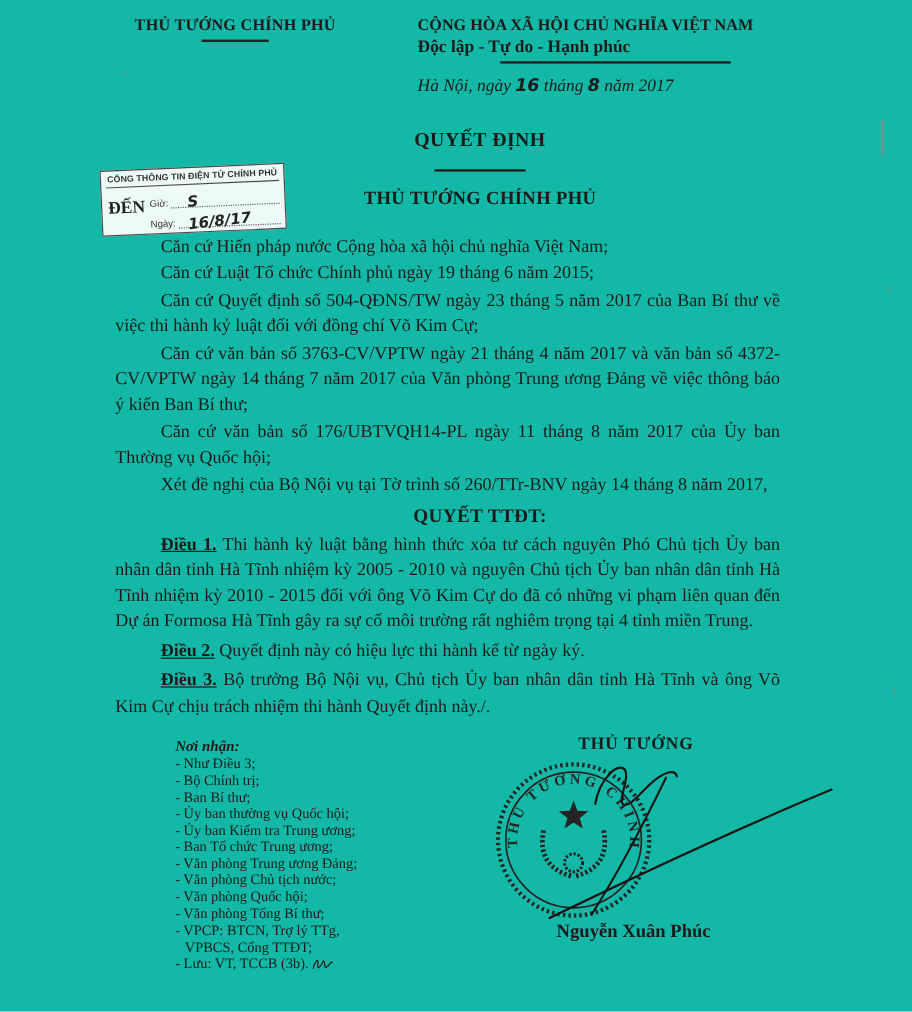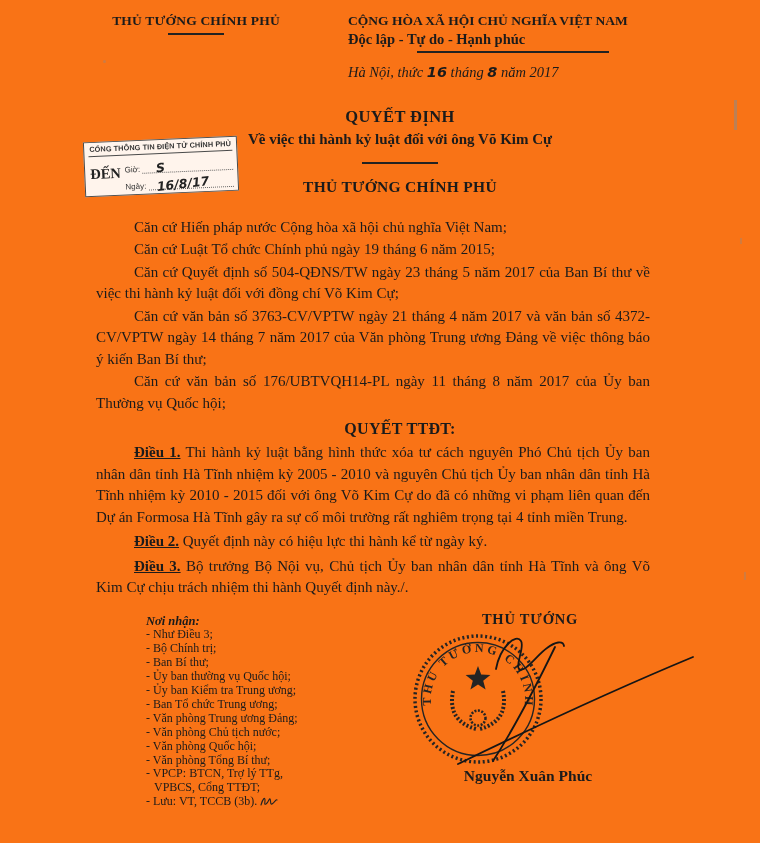--- a/index.html
+++ b/index.html
@@ -1,17 +1,17 @@
 <!DOCTYPE html>
 <html><head>
 <meta charset="utf-8">
 <style>
   html,body{margin:0;padding:0;background:#e8e8e8;}
   .page{
-    position:relative;width:760px;height:843px;background:#f97316;
+    position:relative;width:760px;height:843px;background:#14b8a6;
     font-family:"Liberation Serif",serif;color:#1b1b1b;overflow:hidden;
     margin:0 auto;
   }
   
   .hdr{display:flex;padding-top:13px;}
   .hdr-left{width:272px;margin-left:60px;text-align:center;}
   .org{font-weight:bold;font-size:13.5px;letter-spacing:.2px;}
   .hdr-rule{width:56px;height:2px;background:#222;margin:4px auto 0;}
   .doc-no{margin-top:15px;font-size:14.5px;}
   .hdr-right{width:330px;margin-left:16px;text-align:left;}
@@ -68,32 +68,31 @@
   <div class="hdr">
     <div class="hdr-left">
       <div class="org">THỦ TƯỚNG CHÍNH PHỦ</div>
       <div class="hdr-rule"></div>
     </div>
     <div class="hdr-right">
       <div class="country">CỘNG HÒA XÃ HỘI CHỦ NGHĨA VIỆT NAM</div>
       <div class="motto">Độc lập - Tự do - Hạnh phúc</div>
       <div class="motto-rule"></div>
       <div class="dateline">
-        <span>Hà Nội, thức</span>
+        <span>Hà Nội, ngày</span>
         <span class="hw">16</span>
         <span>tháng</span>
         <span class="hw">8</span>
         <span>năm 2017</span>
       </div>
     </div>
   </div>
 
   <div class="title-wrap">
     <div class="title1">QUYẾT ĐỊNH</div>
-    <div class="title2">Về việc thi hành kỷ luật đối với ông Võ Kim Cự</div>
     <div class="title-rule"></div>
     <div class="authority">THỦ TƯỚNG CHÍNH PHỦ</div>
   </div>
 
   <div class="stamp">
     <div class="stamp-head">CỔNG THÔNG TIN ĐIỆN TỬ CHÍNH PHỦ</div>
     <div class="stamp-body">
       <div class="stamp-den">ĐẾN</div>
       <div class="stamp-fields">
         <div class="s-row">
@@ -111,20 +110,21 @@
       </div>
     </div>
   </div>
 
   <div class="bodytext">
     <p>Căn cứ Hiến pháp nước Cộng hòa xã hội chủ nghĩa Việt Nam;</p>
     <p>Căn cứ Luật Tổ chức Chính phủ ngày 19 tháng 6 năm 2015;</p>
     <p>Căn cứ Quyết định số 504-QĐNS/TW ngày 23 tháng 5 năm 2017 của Ban Bí thư về việc thi hành kỷ luật đối với đồng chí Võ Kim Cự;</p>
     <p>Căn cứ văn bản số 3763-CV/VPTW ngày 21 tháng 4 năm 2017 và văn bản số 4372-CV/VPTW ngày 14 tháng 7 năm 2017 của Văn phòng Trung ương Đảng về việc thông báo ý kiến Ban Bí thư;</p>
     <p>Căn cứ văn bản số 176/UBTVQH14-PL ngày 11 tháng 8 năm 2017 của Ủy ban Thường vụ Quốc hội;</p>
+    <p>Xét đề nghị của Bộ Nội vụ tại Tờ trình số 260/TTr-BNV ngày 14 tháng 8 năm 2017,</p>
   </div>
 
   <div class="center-head">QUYẾT TTĐT:</div>
 
   <div class="bodytext" style="margin-top:4px">
     <p style="margin-bottom:3px">
       <span class="b">Điều 1.</span>
       <span>Thi hành kỷ luật bằng hình thức xóa tư cách nguyên Phó Chủ tịch Ủy ban nhân dân tỉnh Hà Tĩnh nhiệm kỳ 2005 - 2010 và nguyên Chủ tịch Ủy ban nhân dân tỉnh Hà Tĩnh nhiệm kỳ 2010 - 2015 đối với ông Võ Kim Cự do đã có những vi phạm liên quan đến Dự án Formosa Hà Tĩnh gây ra sự cố môi trường rất nghiêm trọng tại 4 tỉnh miền Trung.</span>
     </p>
     <p style="margin-bottom:3px">

